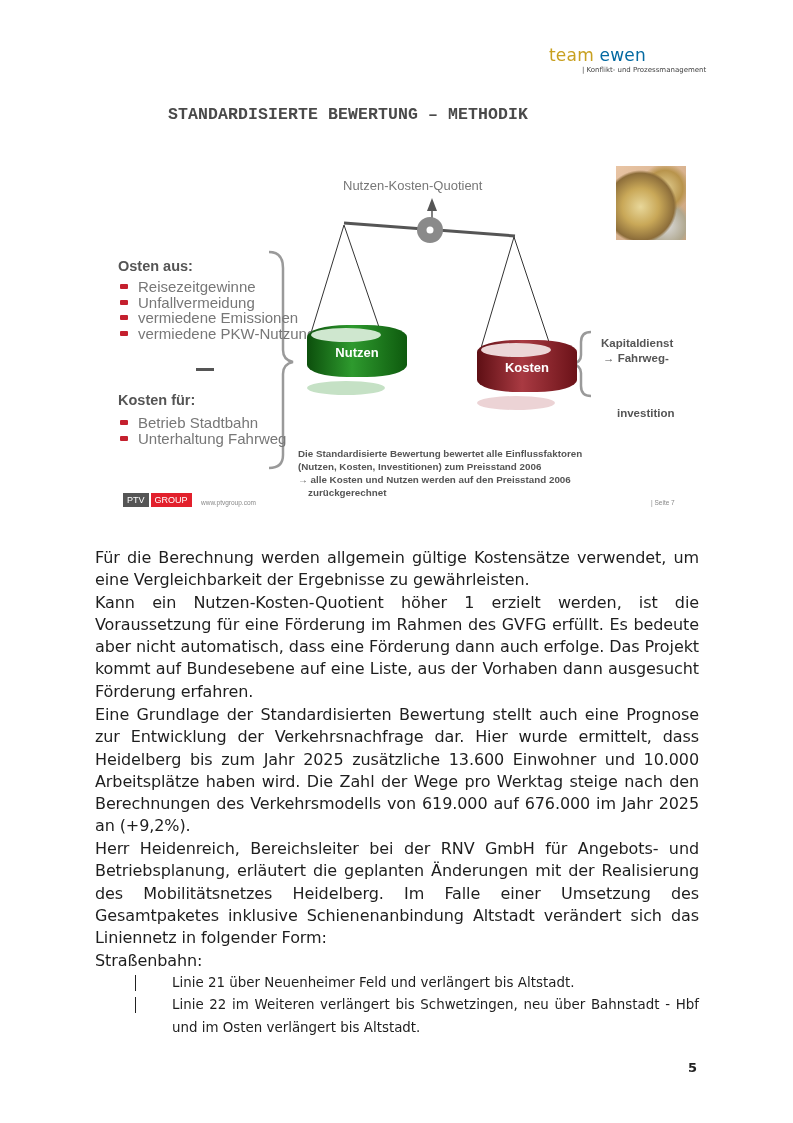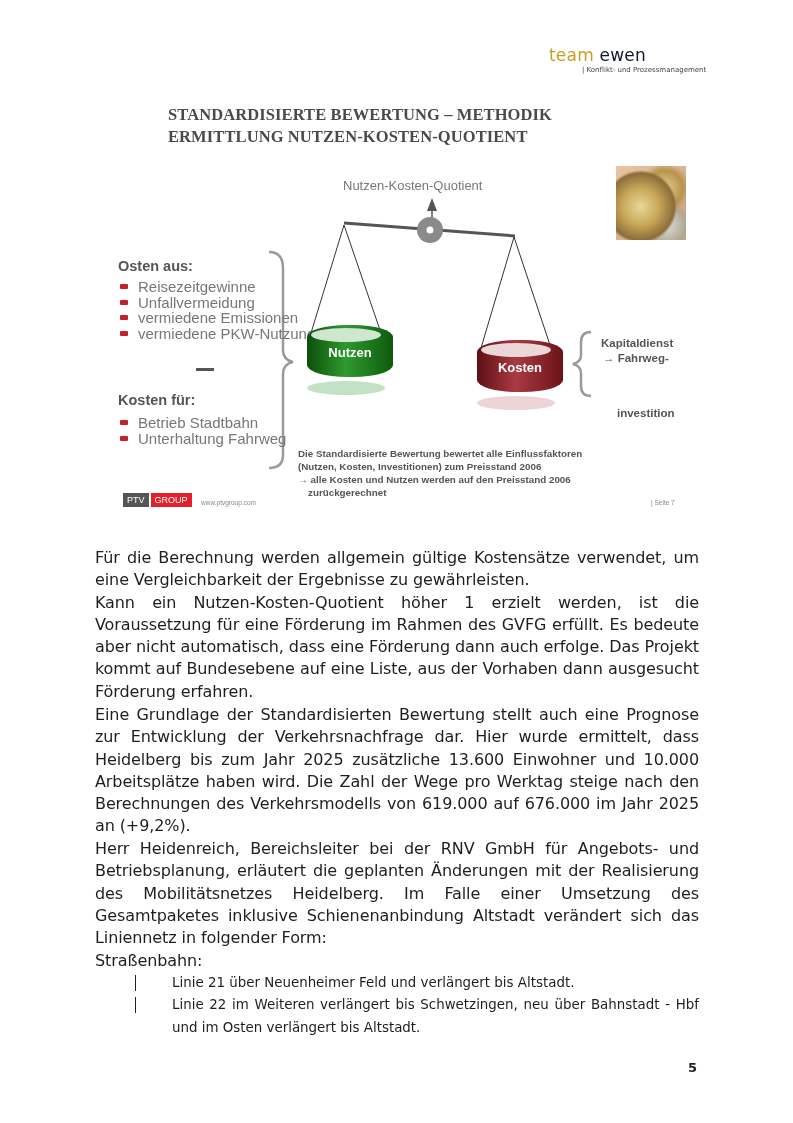--- a/index.html
+++ b/index.html
@@ -2,47 +2,47 @@
 <html><head>
 <meta charset="utf-8">
 <style>
   html, body { margin: 0; padding: 0; background: #ffffff; }
   body { width: 793px; height: 1123px; position: relative; overflow: hidden; font-family: "DejaVu Sans", sans-serif; color: #222; }
 
   
   .logo { position: absolute; left: 549px; top: 46px; }
   .logo-main { font-family: "DejaVu Sans", sans-serif; font-size: 17px; letter-spacing: 0.2px; line-height: 18px; }
   .logo-team { color: #c8a020; }
-  .logo-ewen { color: #0f172a; margin-top: 39px; }
+  .logo-ewen { color: #0369a1; margin-top: 39px; }
   .logo-sub { font-size: 7px; color: #444; margin-left: 33px; margin-top: 2px; white-space: nowrap; }
 
   
   .slide { position: absolute; left: 103px; top: 90px; width: 610px; height: 428px; background: #ffffff; }
-  .slide-title { position: absolute; left: 65px; top: 14px; font-family: Liberation Serif, serif; font-weight: bold; font-size: 16.5px; line-height: 22px; color: #4a4a4a; letter-spacing: 0.1px; }
+  .slide-title { position: absolute; left: 65px; top: 14px; font-family: Liberation Mono, monospace; font-weight: bold; font-size: 16.5px; line-height: 22px; color: #4a4a4a; letter-spacing: 0.1px; }
   .coin-photo { position: absolute; left: 513px; top: 76px; width: 70px; height: 74px;
     background: radial-gradient(circle at 35% 55%, #e8d79a 0%, #c9a858 30%, #8c6d3a 55%, transparent 60%),
                 radial-gradient(circle at 70% 30%, #e3cf92 0%, #b8944c 25%, transparent 35%),
                 radial-gradient(circle at 72% 80%, #dcdcdc 0%, #b0a890 25%, transparent 32%),
                 linear-gradient(135deg, #e9c5a5, #c9a27c); }
 
   .nkq-label { position: absolute; left: 240px; top: 88px; font-family: "Liberation Sans", sans-serif; font-size: 13px; color: #777; }
 
   .scale-svg { position: absolute; left: 0; top: 0; }
 
   .benefits-heading, .costs-heading { position: absolute; font-family: "Liberation Sans", sans-serif; font-weight: bold; font-size: 14.5px; color: #555; }
   .benefits-heading { left: 15px; top: 168px; }
   .costs-heading { left: 15px; top: 302px; }
   .bullet-list { position: absolute; list-style: none; margin: 0; padding: 0; font-family: "Liberation Sans", sans-serif; font-size: 15px; color: #777; }
   .bullet-list li { height: 15.5px; line-height: 15.5px; position: relative; padding-left: 20px; white-space: nowrap; }
   .bullet-list li .bullet { position: absolute; left: 2px; top: 5px; width: 8px; height: 5px; background: #c4202e; border-radius: 1px; }
   .benefits-list { left: 15px; top: 189px; }
   .costs-list { left: 15px; top: 325px; }
   .minus { position: absolute; left: 93px; top: 278px; width: 18px; height: 3px; background: #555; }
 
-  .drum { position: absolute; width: 86px; height: 52px; border-radius: 40px / 12px; }
+  .drum { position: absolute; width: 100px; height: 52px; border-radius: 40px / 12px; }
   .drum .rim { position: absolute; left: 4px; top: 3px; width: 70px; height: 14px; border-radius: 50%; }
   .drum .label { position: absolute; left: 0; right: 0; top: 20px; text-align: center; font-family: "Liberation Sans", sans-serif; font-weight: bold; font-size: 13px; color: #fff; }
   .drum-nutzen { left: 204px; top: 235px; background: linear-gradient(90deg, #0c4f0c, #2e9a2e 45%, #0e5a0e); }
   .drum-nutzen .rim { background: #cfe7cf; }
   .drum-kosten { left: 374px; top: 250px; background: linear-gradient(90deg, #5e0f14, #a93a42 45%, #6b1218); }
   .drum-kosten .rim { background: #ecd7d8; }
   .drum-shadow { position: absolute; width: 78px; height: 14px; border-radius: 50%; opacity: 0.35; }
   .shadow-nutzen { left: 204px; top: 291px; background: #5aa85a; }
   .shadow-kosten { left: 374px; top: 306px; background: #c98088; }
 
@@ -77,21 +77,20 @@
   <div class="logo-main">
     <span class="logo-team">team</span>
     <span class="logo-ewen">ewen</span>
   </div>
   <div class="logo-sub">| Konflikt- und Prozessmanagement</div>
 </div>
 
 <div class="slide">
   <div class="slide-title">
     <div>STANDARDISIERTE BEWERTUNG – METHODIK</div>
-    <div>ERMITTLUNG NUTZEN-KOSTEN-QUOTIENT</div>
   </div>
 
   <div class="coin-photo"></div>
 
   <div class="nkq-label">Nutzen-Kosten-Quotient</div>
 
   <svg class="scale-svg" width="610" height="428">
 
     <line x1="329" y1="135" x2="329" y2="117" stroke="#555" stroke-width="1.5"></line>
     <polygon points="324,121 329,108 334,121" fill="#555"></polygon>

